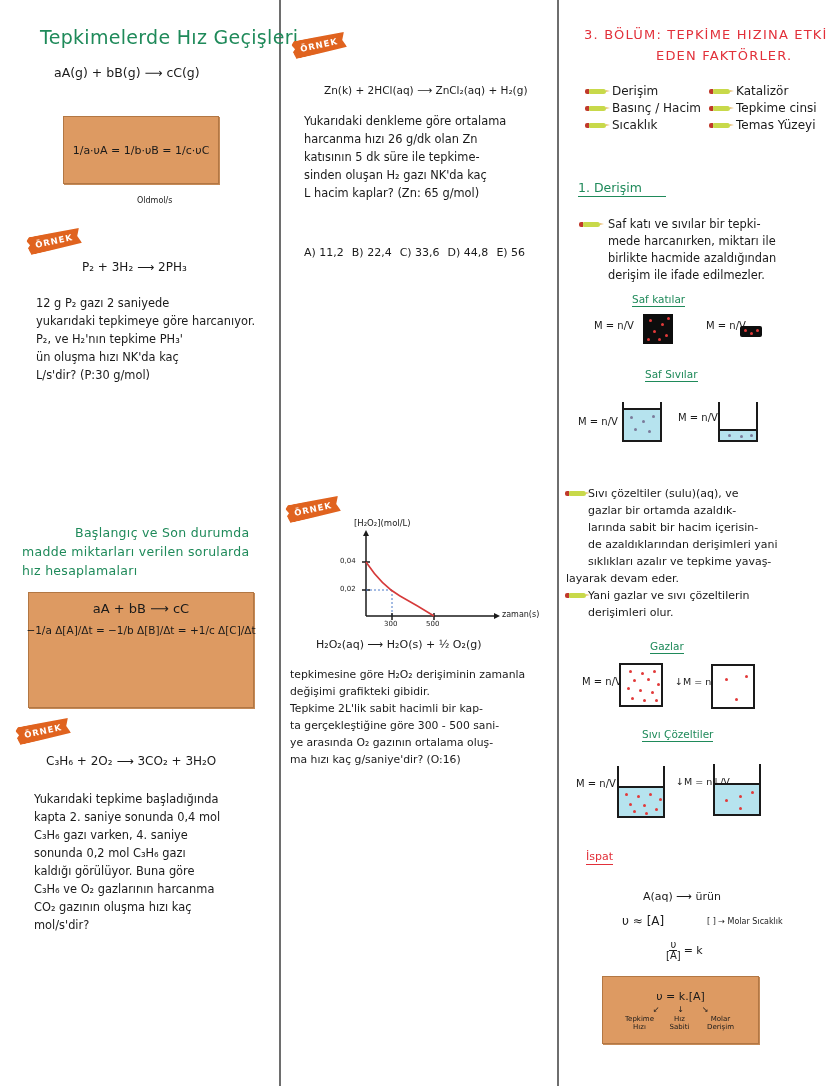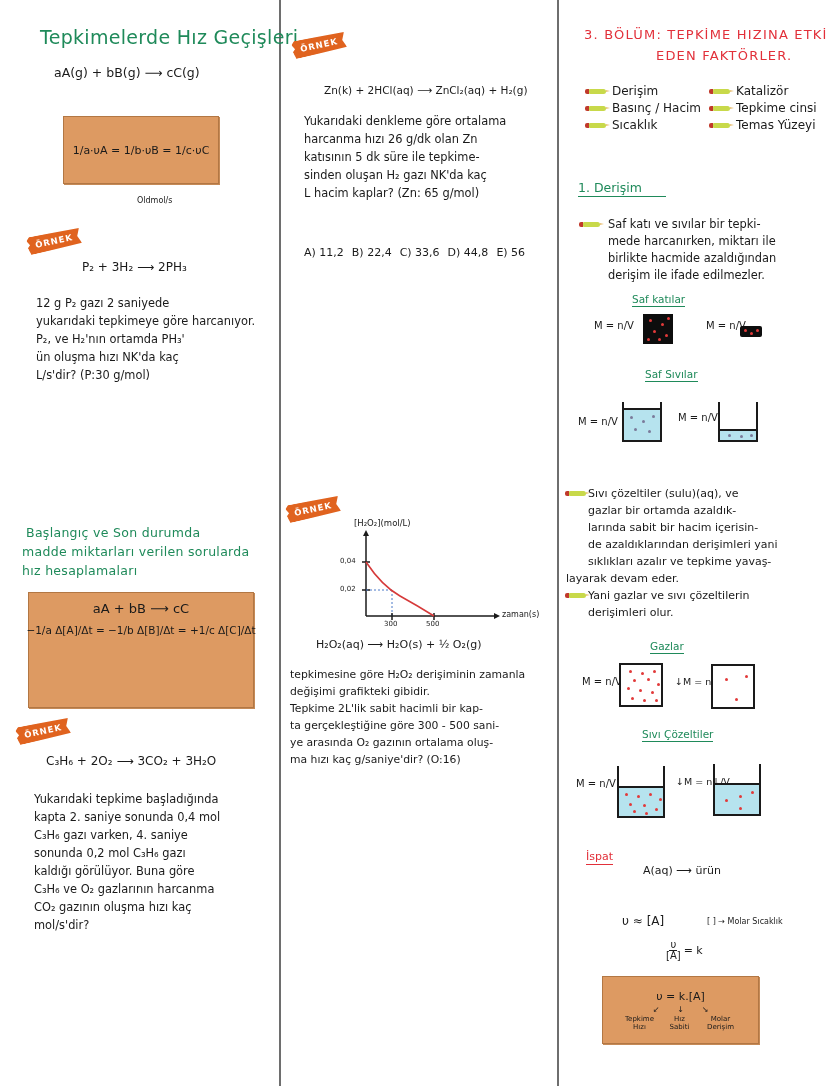--- a/index.html
+++ b/index.html
@@ -56,27 +56,27 @@
 <div class="card" style="left:63px; top:116px; width:156px; height:68px;">
   <div class="eq" style="font-size:11px;">1/a·υA = 1/b·υB = 1/c·υC</div>
 </div>
 <div class="abs small" style="left:137px; top:196px; font-size:8px;">Oldmol/s</div>
 
 <div class="ornek" style="left:27px; top:232px;">ÖRNEK</div>
 <div class="abs eq" style="left:82px; top:260px;">P₂ + 3H₂ ⟶ 2PH₃</div>
 <div class="abs para" style="left:36px; top:294px; width:240px;">
   <div>12 g P₂ gazı 2 saniyede</div>
   <div>yukarıdaki tepkimeye göre harcanıyor.</div>
-  <div>P₂, ve H₂'nın ortamda PH₃'</div>
+  <div>P₂, ve H₂'nın tepkime PH₃'</div>
   <div>ün oluşma hızı NK'da kaç</div>
   <div>L/s'dir? (P:30 g/mol)</div>
 </div>
 
 <div class="abs green-title" style="left:22px; top:523px; line-height:19px; font-size:12.5px;">
-  <div style="padding-left:4px;">Başlangıç ve Son durumda</div>
+  <div style="padding-left:4px;text-align:right;">Başlangıç ve Son durumda</div>
   <div>madde miktarları verilen sorularda</div>
   <div>hız hesaplamaları</div>
 </div>
 <div class="card" style="left:28px; top:592px; width:226px; height:116px; justify-content:flex-start; padding-top:8px;">
   <div class="eq" style="font-size:13px; margin-bottom:8px;">aA + bB ⟶ cC</div>
   <div class="eq" style="font-size:10.5px;">−1/a Δ[A]/Δt = −1/b Δ[B]/Δt = +1/c Δ[C]/Δt</div>
 </div>
 
 <div class="ornek" style="left:16px; top:722px;">ÖRNEK</div>
 <div class="abs eq" style="left:46px; top:754px;">C₃H₆ + 2O₂ ⟶ 3CO₂ + 3H₂O</div>
@@ -263,21 +263,21 @@
 <div class="beaker" style="left:713px; top:764px; width:48px; height:52px;">
   <div class="liquid" style="height:31px;">
     <div class="dot" style="left:10px; top:14px;"></div>
       <div class="dot" style="left:24px; top:10px;"></div>
       <div class="dot" style="left:36px; top:6px;"></div>
       <div class="dot" style="left:24px; top:22px;"></div>
   </div>
 </div>
 
 <div class="abs underline-red" style="left:586px; top:850px; font-size:11px;">İspat</div>
-<div class="abs eq" style="left:643px; top:864px; font-size:11px;">A(aq) ⟶ ürün</div>
+<div class="abs eq" style="left:643px; top:890px; font-size:11px;">A(aq) ⟶ ürün</div>
 <div class="abs eq" style="left:622px; top:914px; font-size:12px;">υ ≈ [A]</div>
 <div class="abs eq" style="left:707px; top:917px; font-size:8px;">[ ] → Molar Sıcaklık</div>
 <div class="abs" style="left:666px; top:940px; display:flex; align-items:center; gap:3px;">
   <span class="frac">
     <span class="num">υ</span>
     <span>[A]</span>
   </span>
   <span class="eq" style="font-size:11px;">= k</span>
 </div>
 

